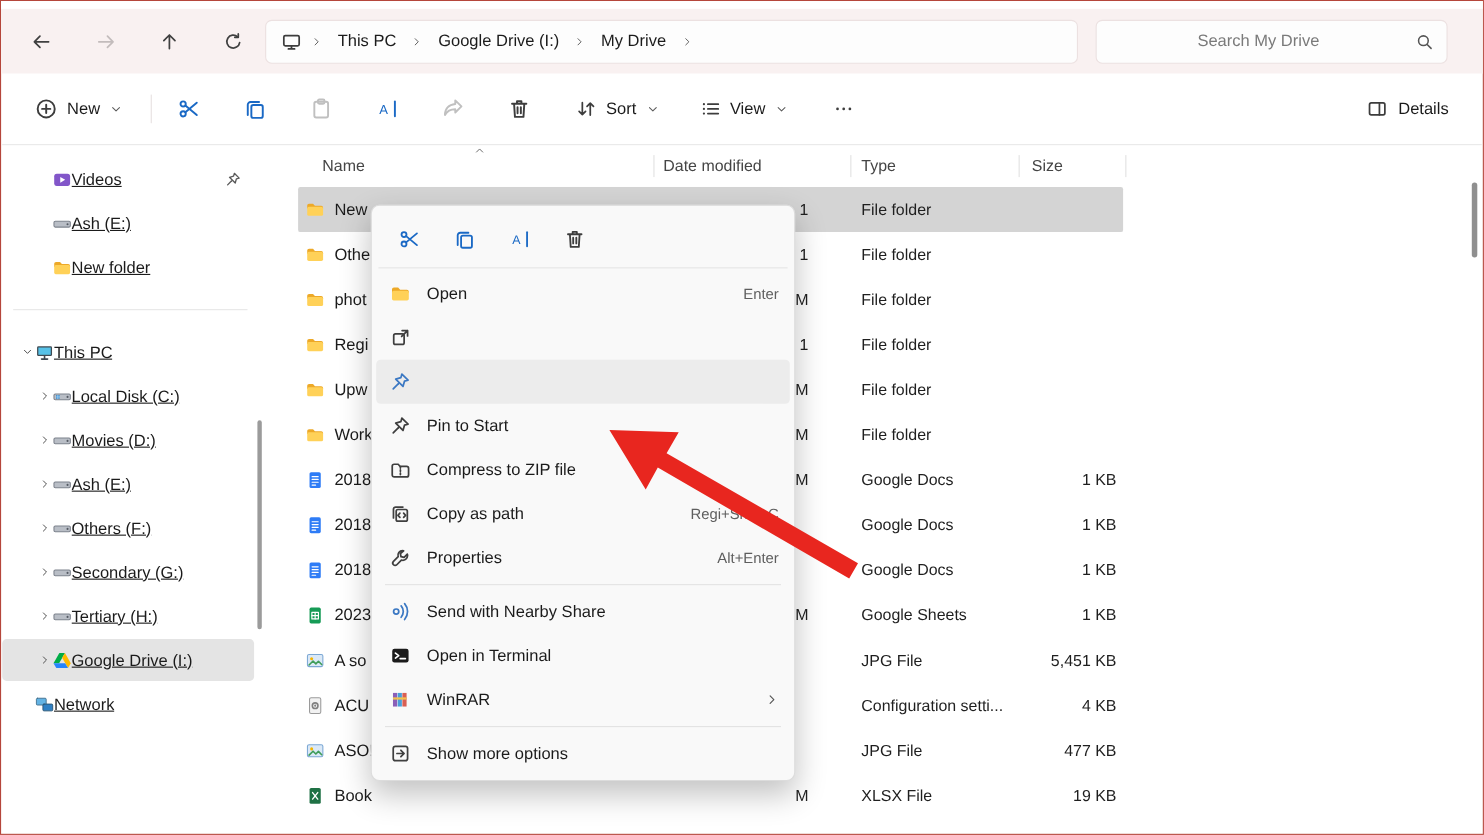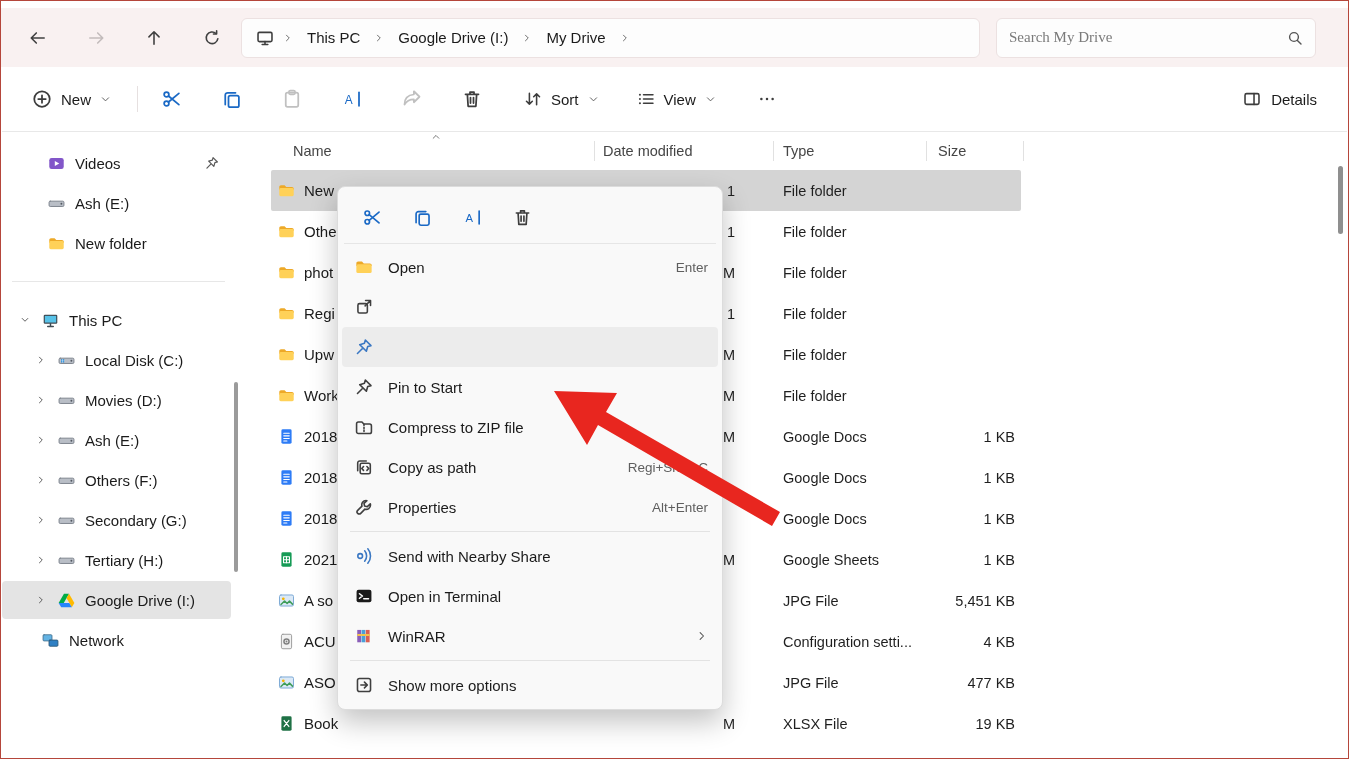--- a/index.html
+++ b/index.html
@@ -29,21 +29,21 @@
     display: flex; align-items: center; padding: 0 10px; gap: 2px; font-size: 15px;
   }
   .bc-dev { font-size: 18px; color: #3d3d3d; margin: 0 4px; }
   .bc-sep { font-size: 10px; color: #5a5a5a; margin: 0 3px; }
   .crumb { padding: 5px 9px; border-radius: 4px; white-space: nowrap; }
   .searchbar {
     width: 320px; height: 40px; margin-left: 16px; background: #fdfdfd;
     border: 1px solid #ece1e1; border-radius: 6px;
     display: flex; align-items: center; padding: 0 12px; gap: 8px;
   }
-  .searchbar input { flex: 1; border: none; outline: none; background: transparent; font-family: Liberation Serif, serif; font-size: 15px; color: #1b1b1b; }
+  .searchbar input { flex: 1; border: none; outline: none; background: transparent; font-family: Liberation Sans, sans-serif; font-size: 15px; color: #1b1b1b; text-align: center; }
   .searchbar input::placeholder { color: #7a7a7a; }
   .search-ic { font-size: 16px; color: #555; }
 
   
   .toolbar {
     position: absolute; top: 66px; left: 1px; right: 1px; height: 65px; background: #fff;
     border-bottom: 1px solid #e8e8e8; display: flex; align-items: center; padding: 0 24px; font-size: 15px;
   }
   .tb-new { display: flex; align-items: center; gap: 9px; padding: 8px 6px; border-radius: 4px; }
   .tb-new .plus { font-size: 20px; color: #3d3d3d; }
@@ -58,21 +58,21 @@
   .tb-group .gicon { font-size: 18px; color: #3d3d3d; }
   .tb-more { margin-left: 30px; font-size: 18px; color: #3d3d3d; width: 34px; height: 34px; display: flex; align-items: center; justify-content: center; }
   .tb-details { margin-left: auto; display: flex; align-items: center; gap: 10px; padding: 8px 6px; }
   .tb-details .gicon { font-size: 18px; color: #3d3d3d; }
 
   
   .bodyarea { position: absolute; top: 131px; left: 1px; right: 1px; bottom: 1px; display: flex; }
 
   
   .sidebar { width: 237px; flex: none; position: relative; padding-top: 12px; font-size: 15px; }
-  .sb-item { height: 38px; display: flex; align-items: center; gap: 10px; margin: 0 8px 2px 0; border-radius: 4px; }
+  .sb-item { height: 38px; display: flex; align-items: center; gap: 0; margin: 0 8px 2px 0; border-radius: 4px; text-decoration: underline; }
   .sb-item.pinned { padding-left: 46px; }
   .sb-item.lvl0 { padding-left: 16px; }
   .sb-item.lvl1 { padding-left: 32px; text-align: right; }
   .sb-item.selected { background: #e4e4e4; }
   .sb-exp { width: 14px; font-size: 10px; color: #4a4a4a; display: inline-flex; justify-content: center; }
   .sb-ic { font-size: 17px; }
   .sb-label { white-space: nowrap; overflow: hidden; }
   .sb-pinmark { margin-left: auto; margin-right: 12px; font-size: 14px; color: #5a5a5a; }
   .sb-divider { height: 1px; background: #e7e7e7; margin: 19px 14px 19px 10px; }
   .sb-scroll { position: absolute; right: 1px; top: 250px; width: 4px; height: 190px; background: #9b9b9b; border-radius: 2px; }
@@ -623,21 +623,21 @@
           </div>
           <div class="f-row">
             <div class="f-name">
               <span class="f-ic" data-icon="gsheet">
                 <svg viewBox="0 0 16 16" fill="none" stroke="currentColor" stroke-width="1.4" stroke-linecap="round" stroke-linejoin="round">
                   <rect x="3.2" y="1.2" width="9.6" height="13.6" rx="1.4" fill="#169b56" stroke="none"></rect>
                   <rect x="5.2" y="5.4" width="5.6" height="5.6" fill="none" stroke="#fff" stroke-width="1"></rect>
                   <path d="M5.2 8.2h5.6M8 5.4v5.6" stroke="#fff" stroke-width="1"></path>
                 </svg>
               </span>
-              <span>2021</span>
+              <span>2023</span>
             </div>
             <div class="f-date">M</div>
             <div class="f-type">Google Sheets</div>
             <div class="f-size">1 KB</div>
           </div>
           <div class="f-row">
             <div class="f-name">
               <span class="f-ic" data-icon="image">
                 <svg viewBox="0 0 16 16" fill="none" stroke="currentColor" stroke-width="1.4" stroke-linecap="round" stroke-linejoin="round">
                   <rect x="1.4" y="2.8" width="13.2" height="10.4" rx="1.4" fill="#dbe9f7" stroke="#7aa7d4" stroke-width=".9"></rect>

